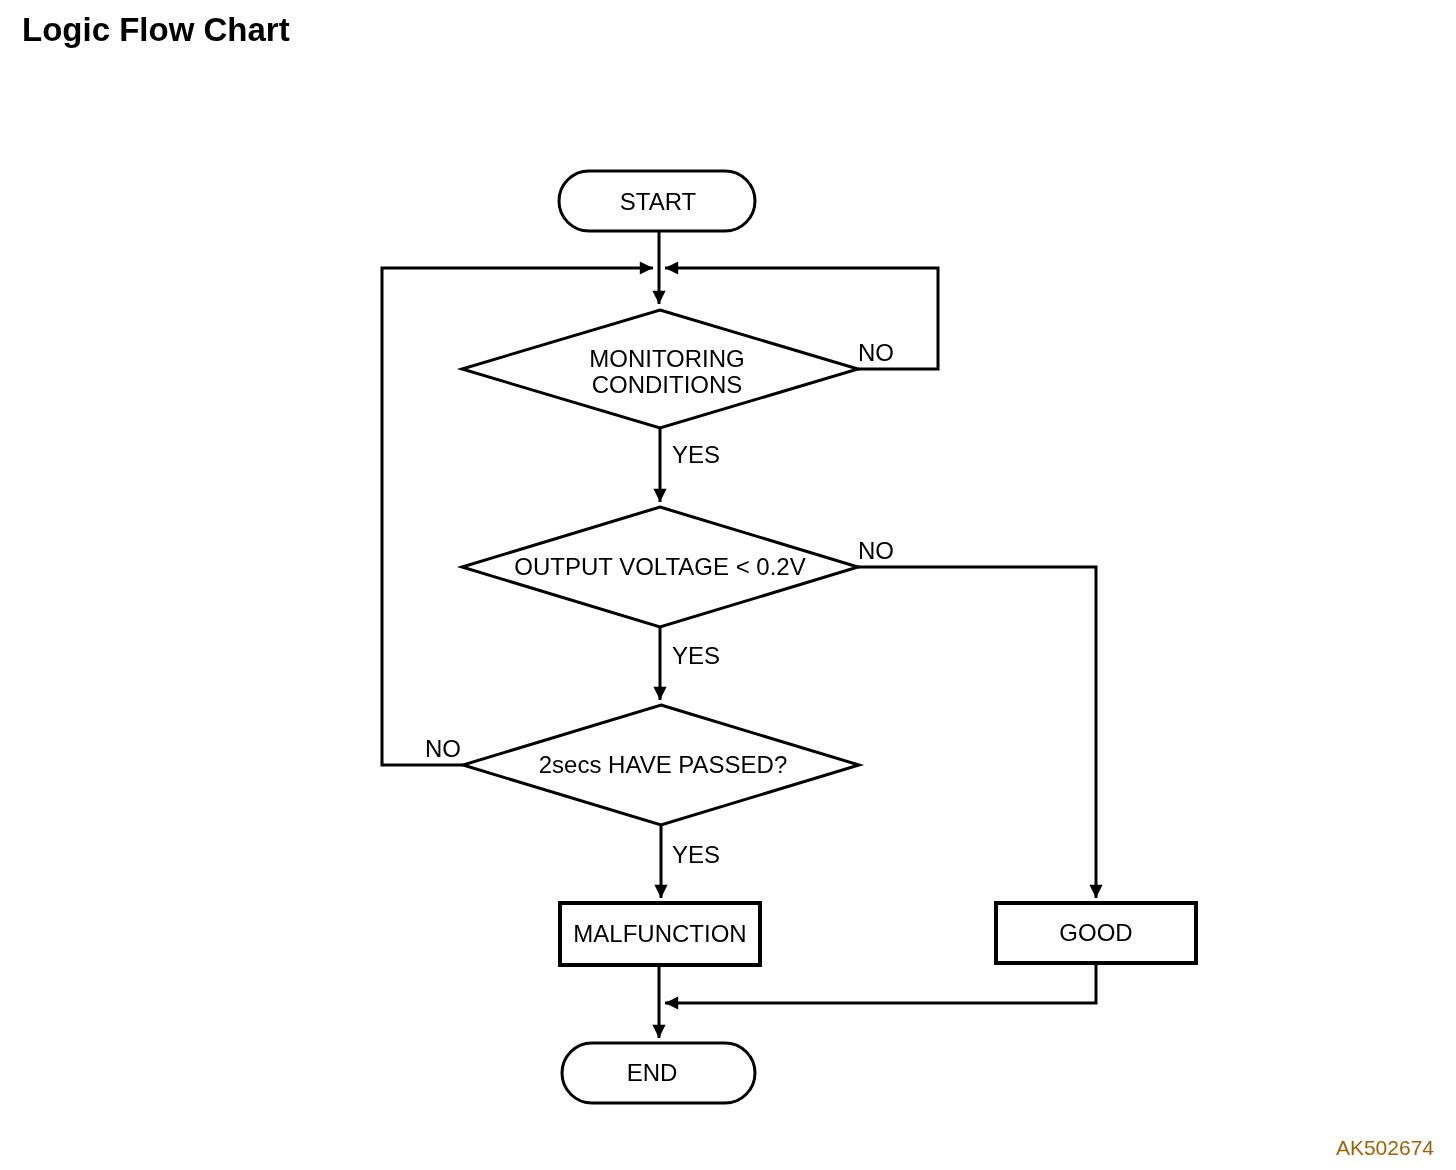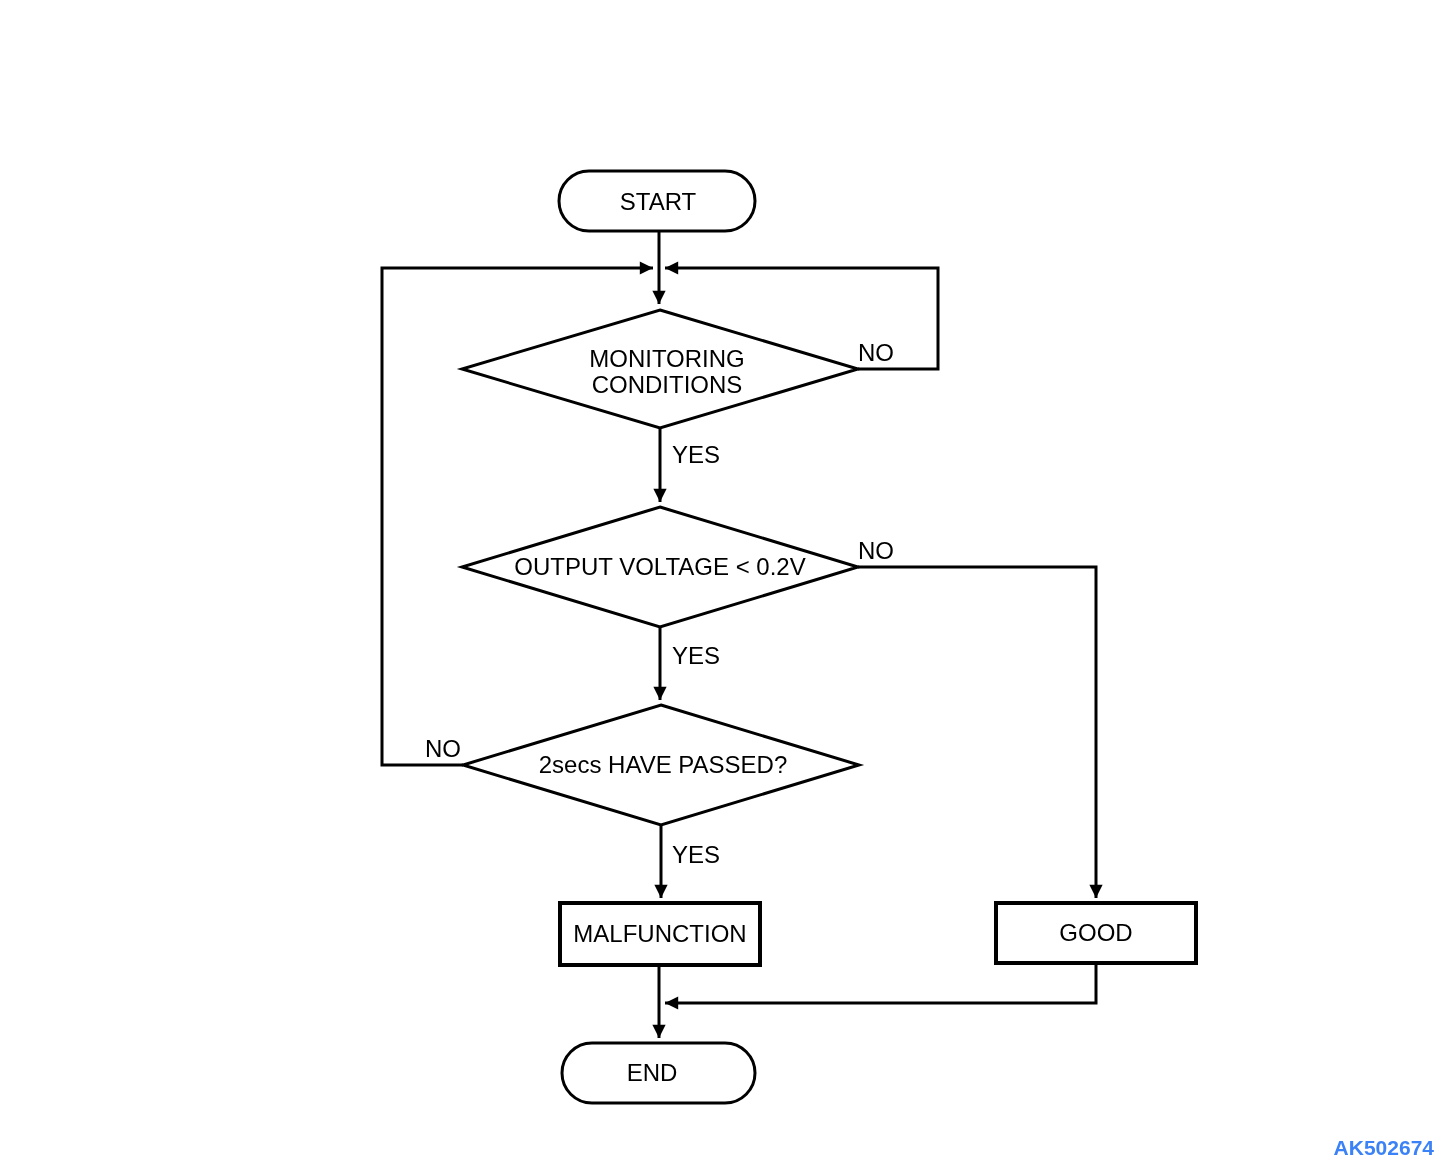--- a/index.html
+++ b/index.html
@@ -22,22 +22,22 @@
     font-size: 33px;
     font-weight: bold;
     color: #000000;
     letter-spacing: 0px;
   }
   .figure-code {
     position: absolute;
     right: 22px;
     top: 1136px;
     font-size: 21px;
-    font-weight: bold;
-    color: #3b82f6;
+    font-weight: normal;
+    color: #a16207;
   }
   svg.flow {
     position: absolute;
     left: 0;
     top: 0;
   }
   .shape {
     fill: #ffffff;
     stroke: #000000;
     stroke-width: 3;
@@ -63,20 +63,21 @@
     font-size: 24px;
     fill: #000000;
     text-anchor: start;
   }
 </style>
 </head>
 <body>
 
 <div class="page">
 
+  <div class="page-title">Logic Flow Chart</div>
 
   <svg class="flow" width="1456" height="1170" viewBox="0 0 1456 1170">
     <defs>
       <marker id="arrowhead" viewBox="0 0 10 10" refX="10" refY="5" markerWidth="5" markerHeight="4.4" orient="auto">
         <path d="M0,0 L10,5 L0,10 Z" fill="#000000"></path>
       </marker>
     </defs>
 
     <path class="edge" d="M659,231 L659,304" marker-end="url(#arrowhead)"></path>
 

